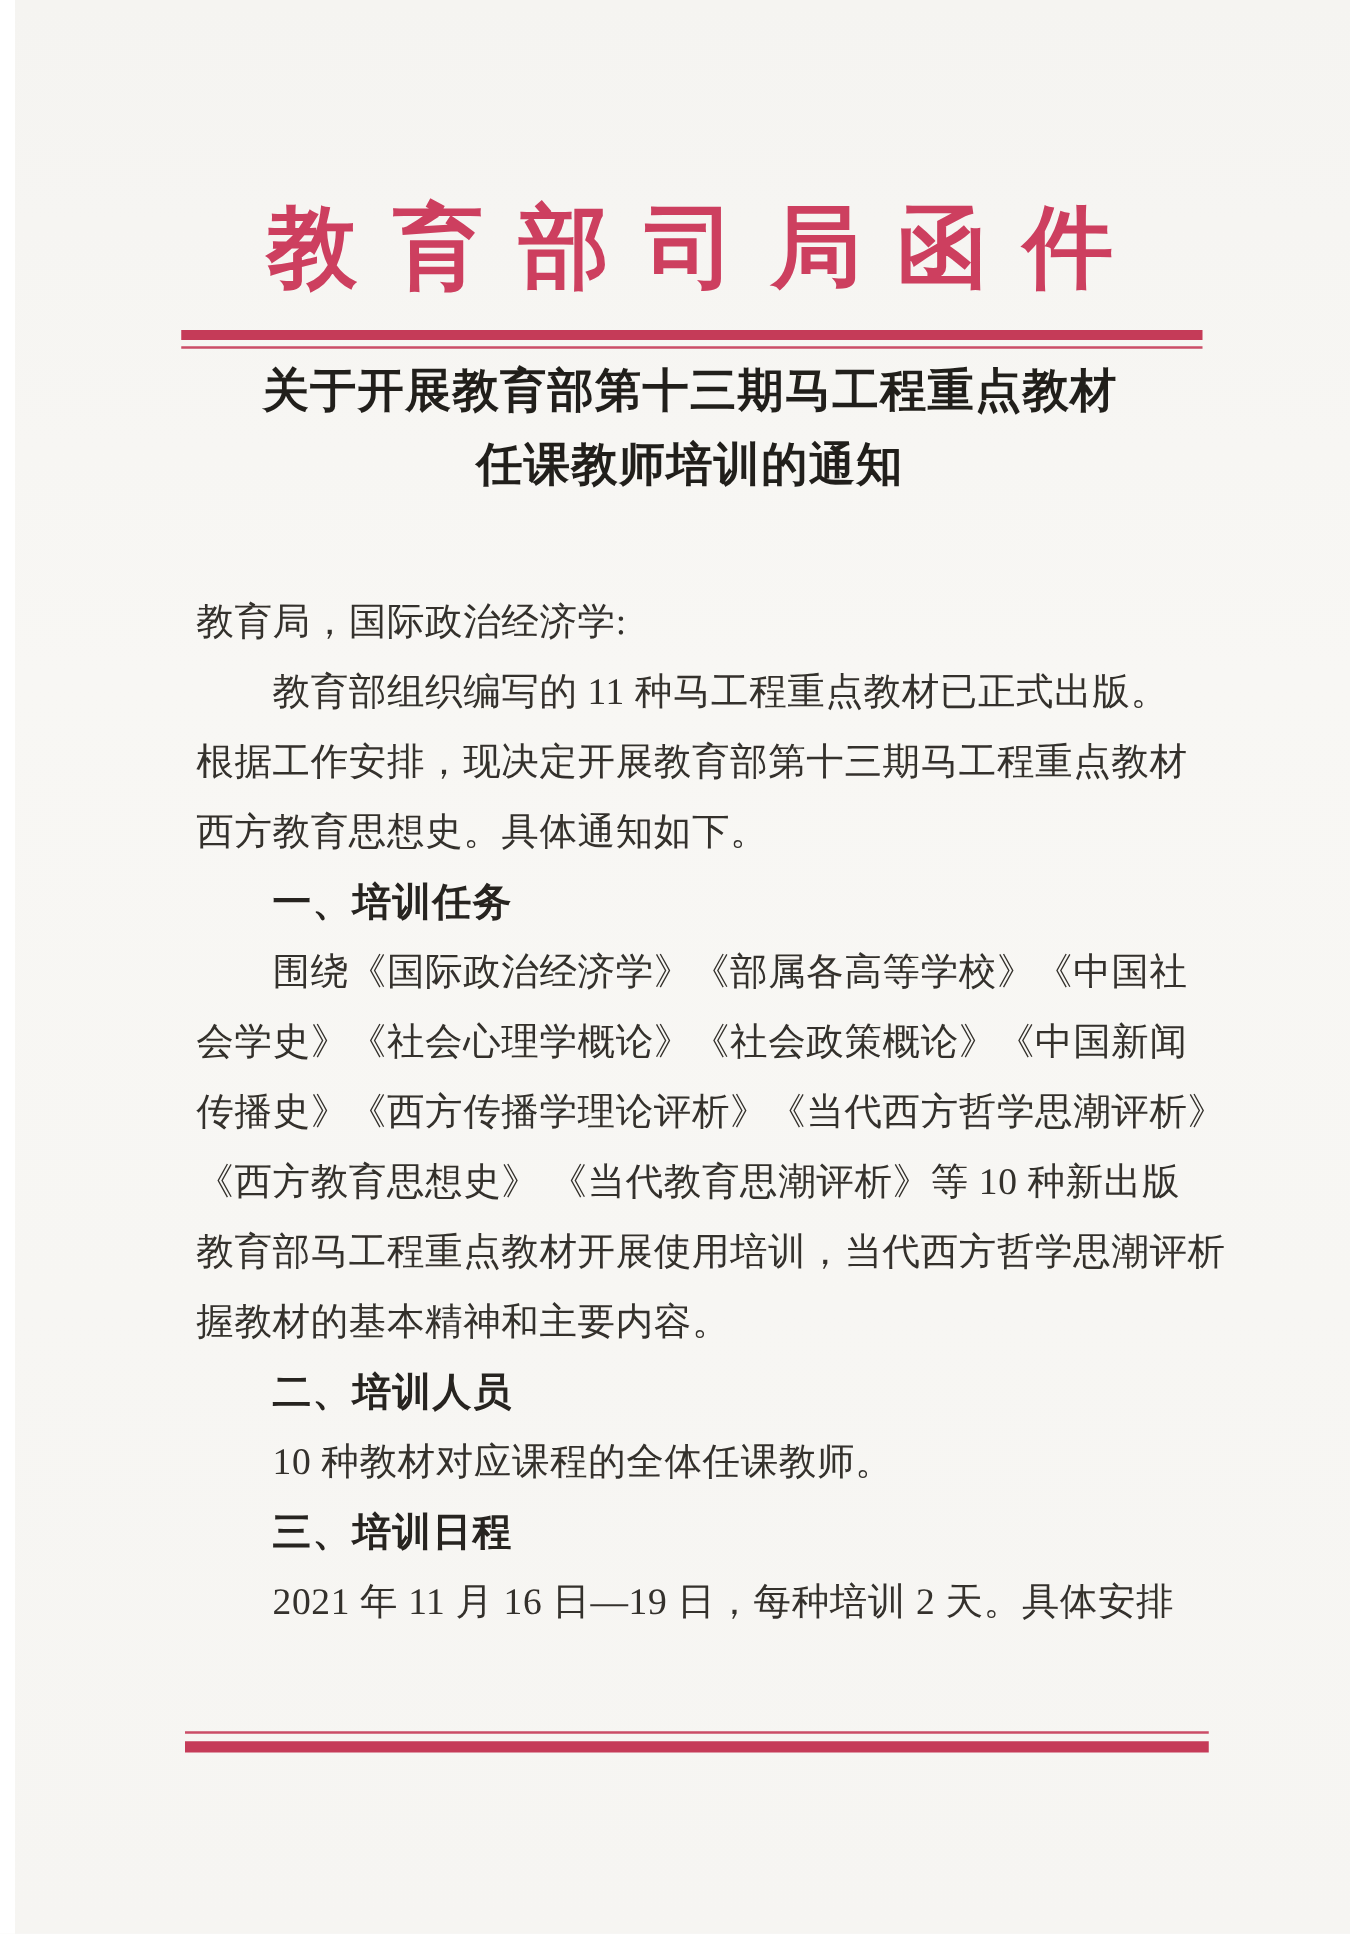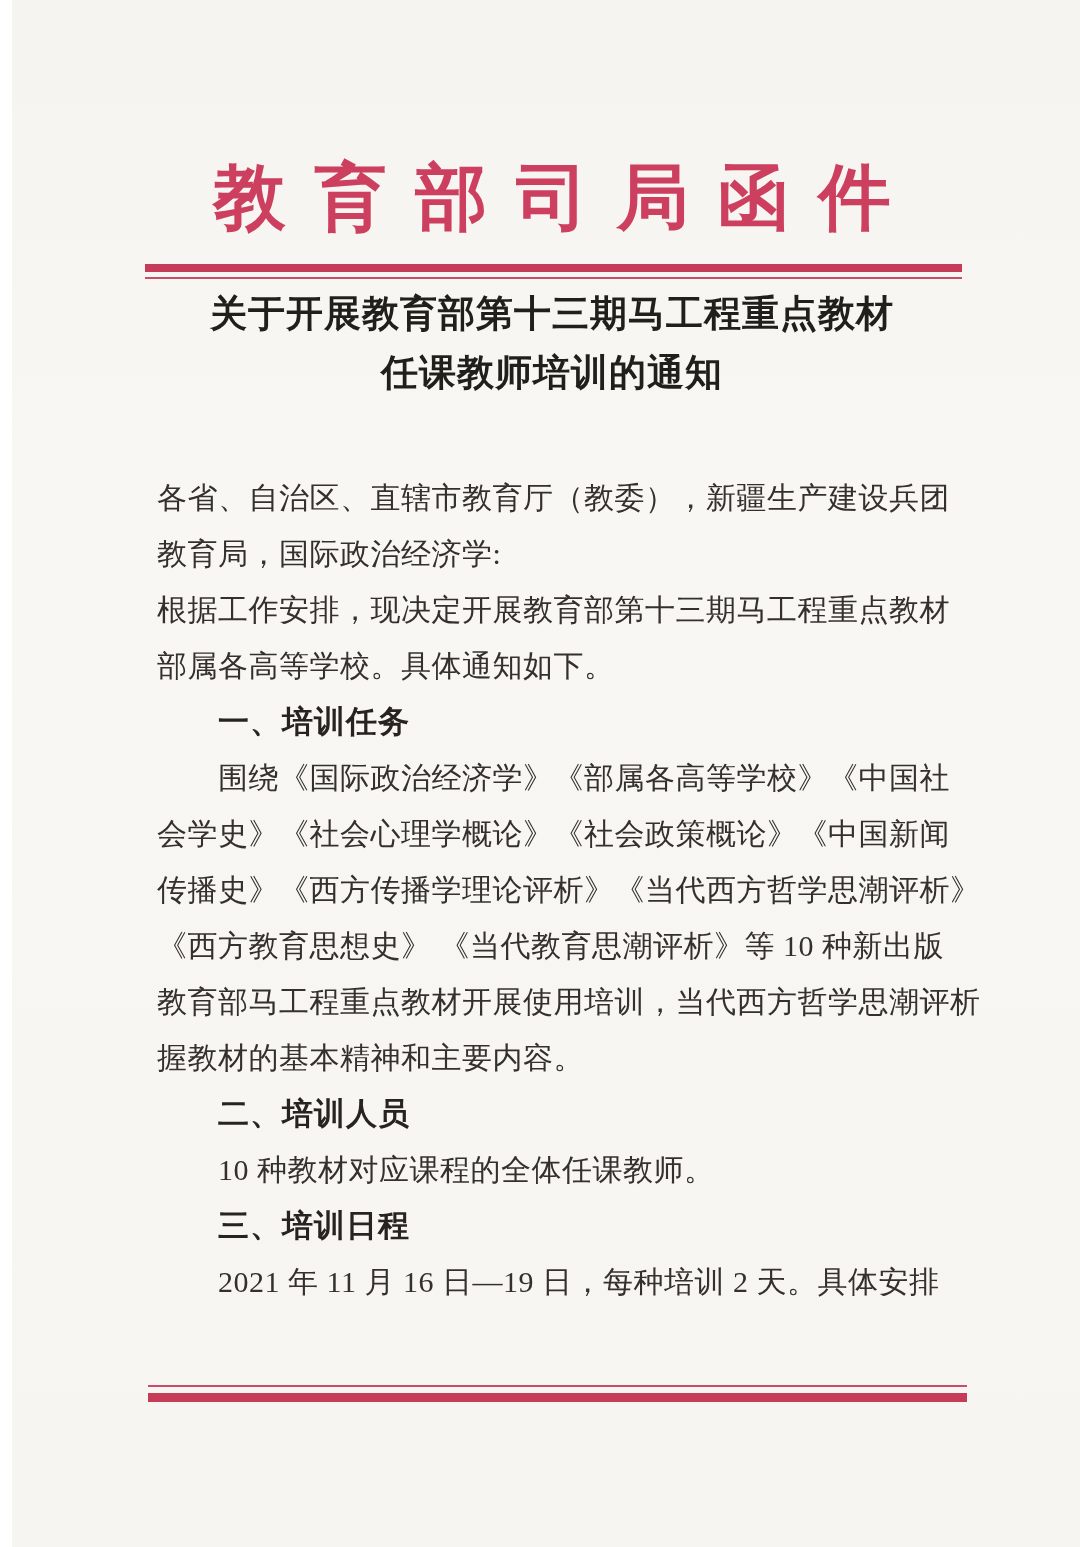--- a/index.html
+++ b/index.html
@@ -88,24 +88,24 @@
     <div class="gap"></div>
     <div class="thin"></div>
   </div>
 
   <h1 class="doc-title">
     <div>关于开展教育部第十三期马工程重点教材</div>
     <div>任课教师培训的通知</div>
   </h1>
 
   <div class="body-block">
-      <div class="line normal">各省、自治区、直辖市教育厅（教委），新疆生产建设兵团</div>
       <div class="line normal">教育局，国际政治经济学:</div>
+      <div class="line indent">教育部组织编写的 11 种马工程重点教材已正式出版。</div>
       <div class="line normal">根据工作安排，现决定开展教育部第十三期马工程重点教材</div>
-      <div class="line normal">部属各高等学校。具体通知如下。</div>
+      <div class="line normal">西方教育思想史。具体通知如下。</div>
       <div class="line heading">一、培训任务</div>
       <div class="line indent">围绕《国际政治经济学》《部属各高等学校》《中国社</div>
       <div class="line normal">会学史》《社会心理学概论》《社会政策概论》《中国新闻</div>
       <div class="line normal">传播史》《西方传播学理论评析》《当代西方哲学思潮评析》</div>
       <div class="line normal">《西方教育思想史》 《当代教育思潮评析》等 10 种新出版</div>
       <div class="line normal">教育部马工程重点教材开展使用培训，当代西方哲学思潮评析</div>
       <div class="line normal">握教材的基本精神和主要内容。</div>
       <div class="line heading">二、培训人员</div>
       <div class="line indent">10 种教材对应课程的全体任课教师。</div>
       <div class="line heading">三、培训日程</div>

